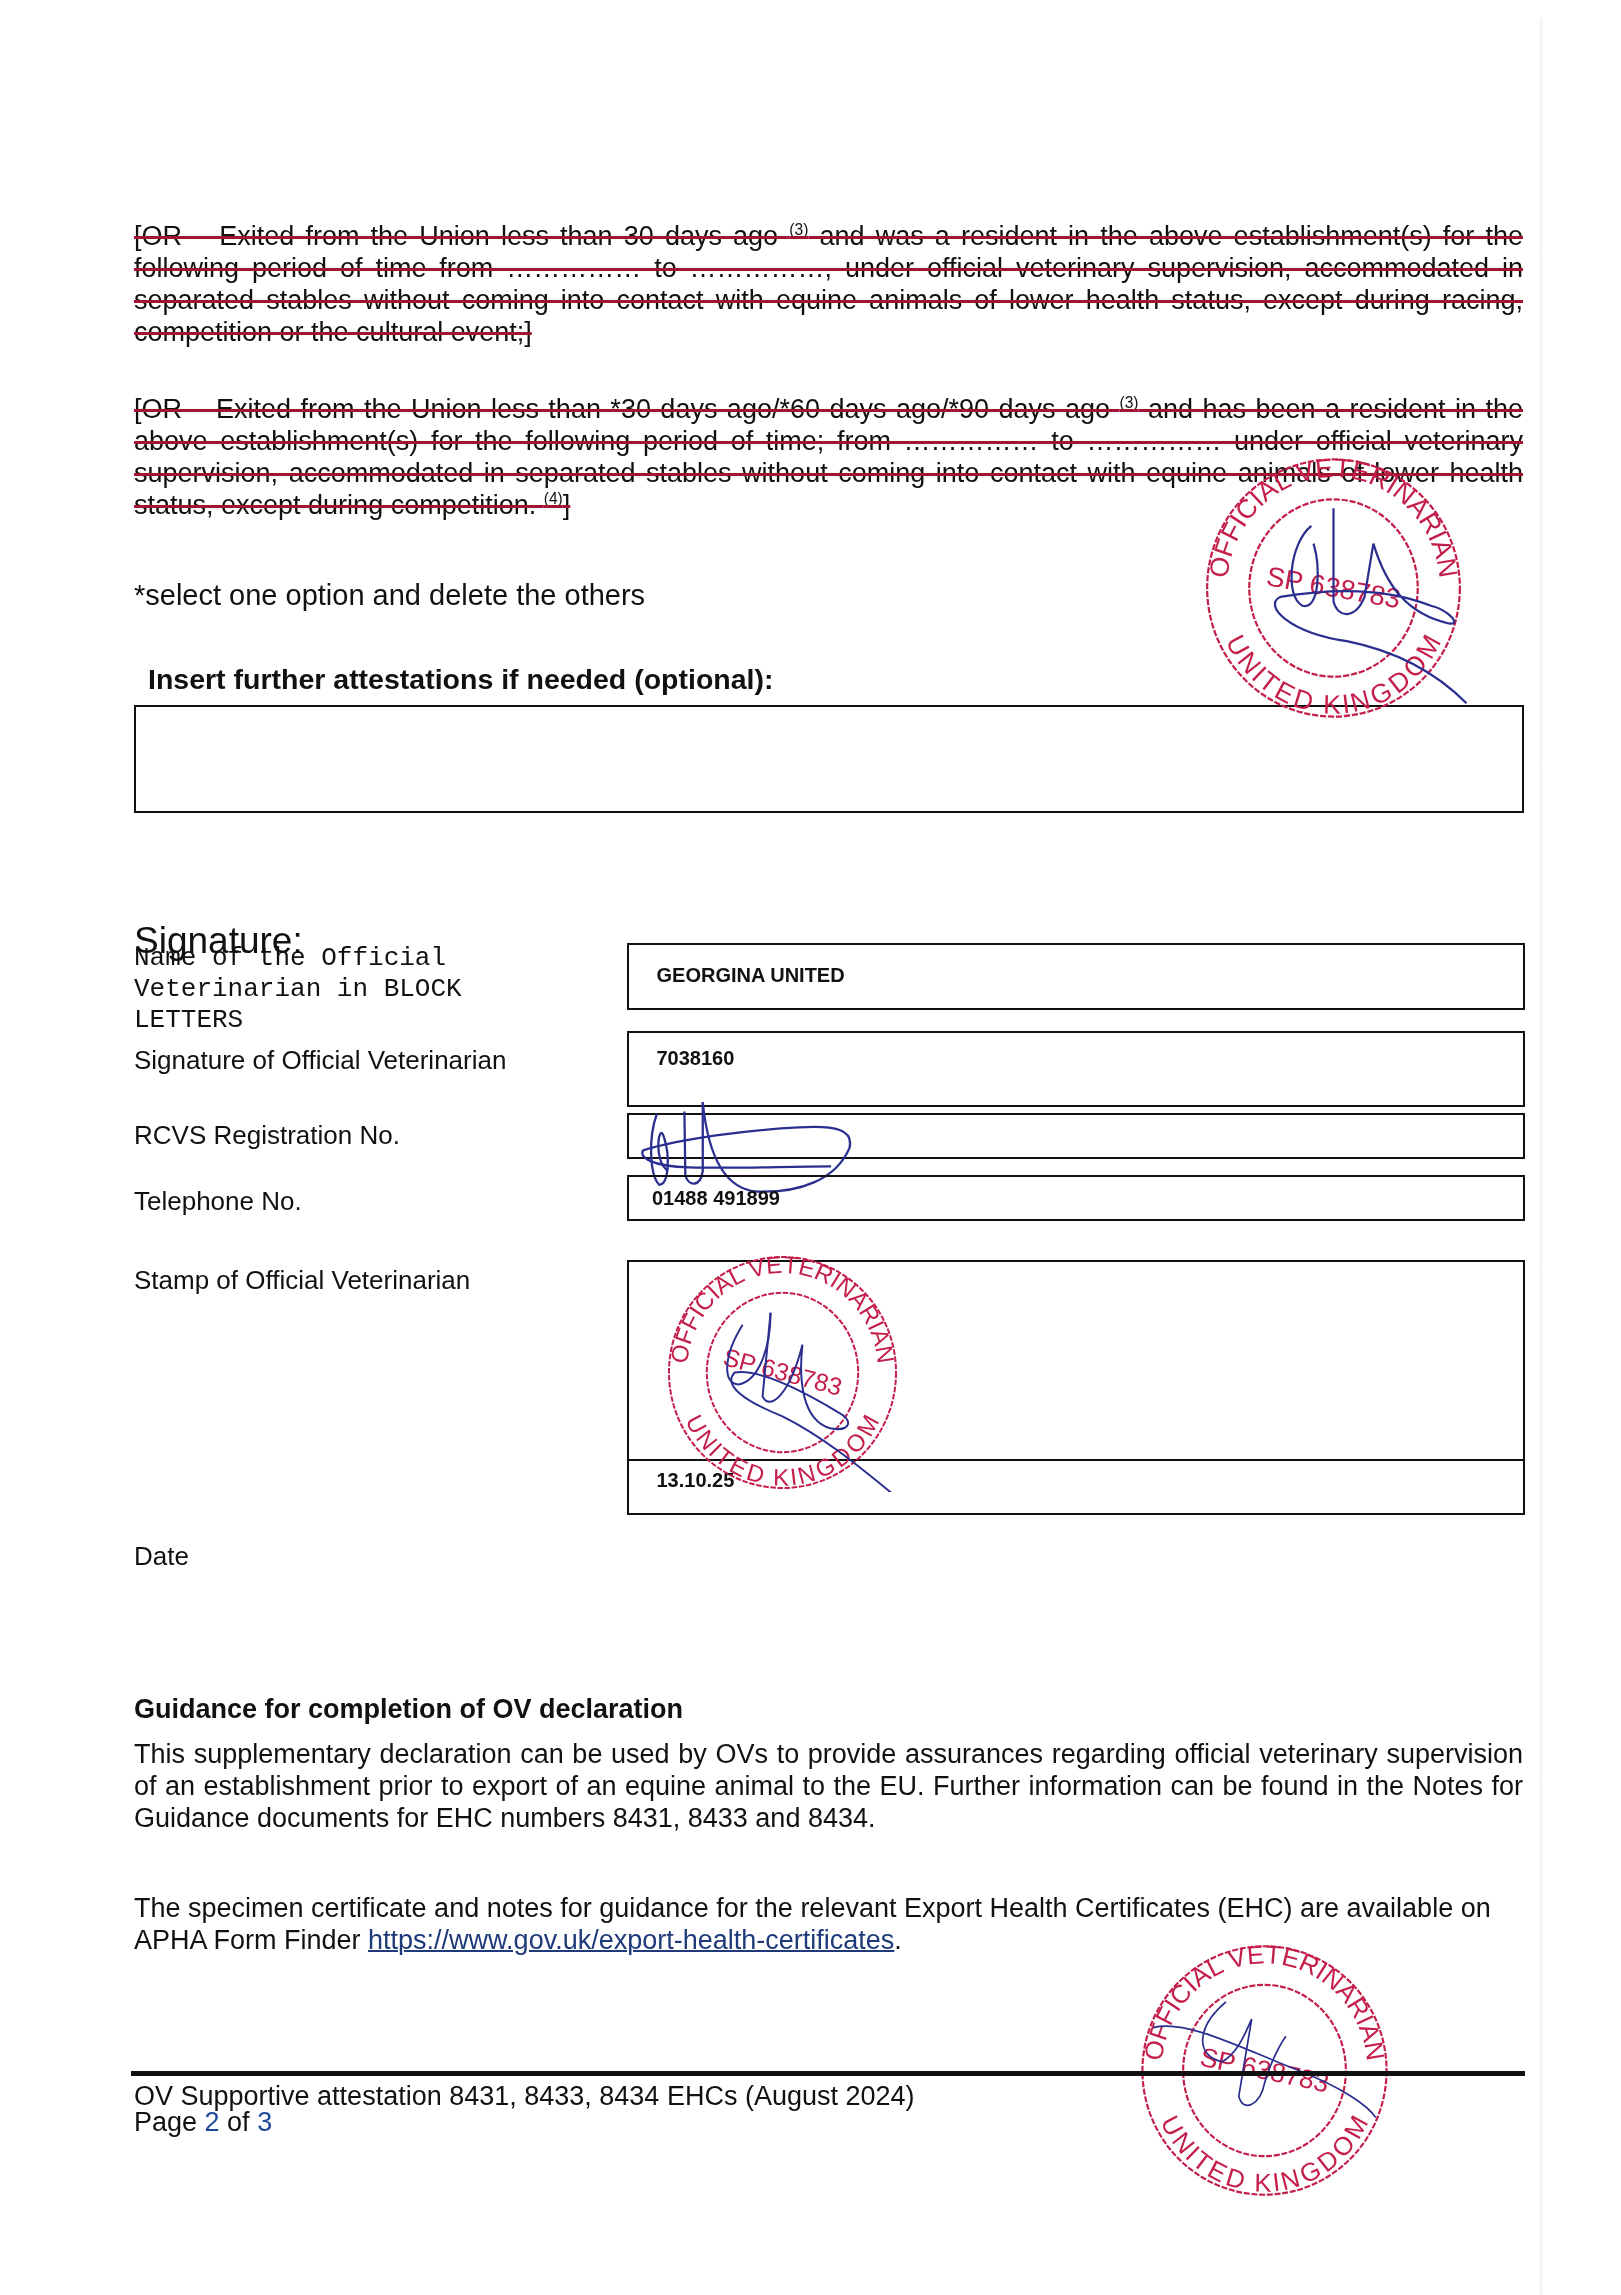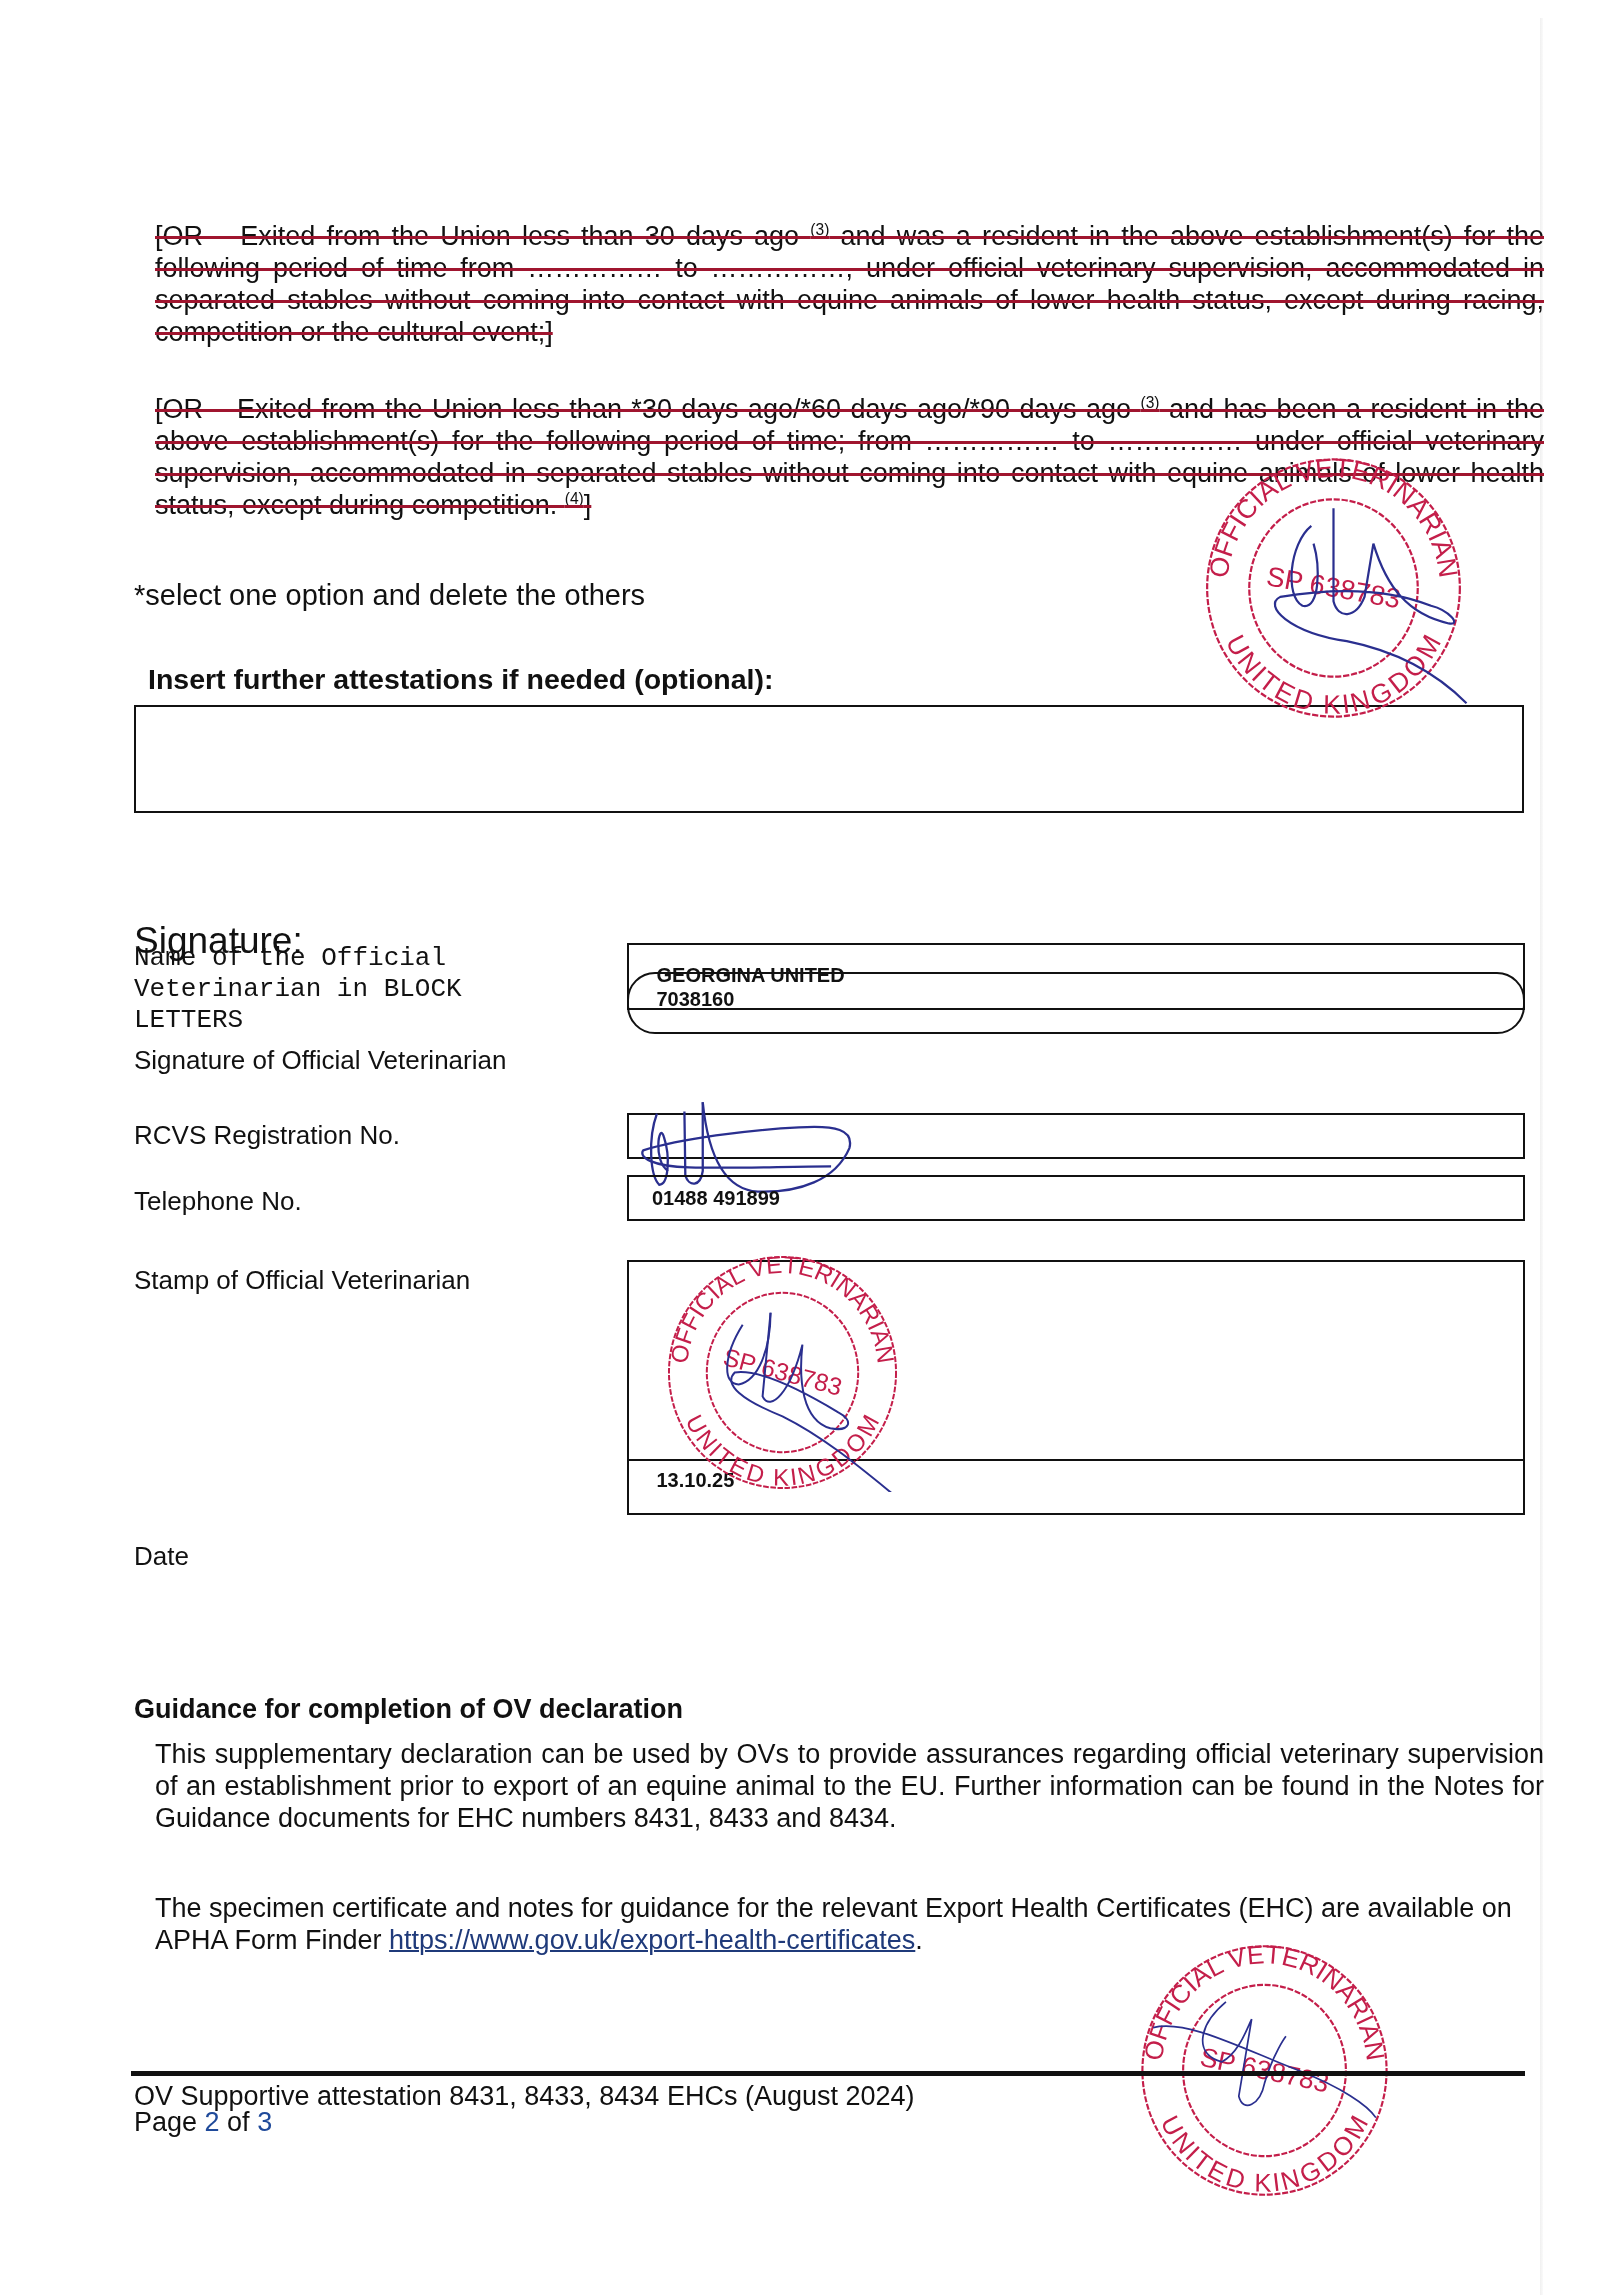--- a/index.html
+++ b/index.html
@@ -6,21 +6,21 @@
     body {
       width: 1622px; height: 2295px; position: relative; overflow: hidden;
       font-family: "Liberation Sans", sans-serif; color: #111;
     }
     .page-edge {
       position: absolute; left: 1540px; top: 18.4px; width: 2.8px; height: 2277px;
       background: linear-gradient(to right, #f0f0f0, #fafafa);
     }
     .para {
       position: absolute; left: 134px; width: 1389px;
-      font-size: 27px; line-height: 32px; text-align: justify; margin-left: 21px;
+      font-size: 27px; line-height: 32px; text-align: justify;
     }
     .struck {
       text-decoration: line-through; text-decoration-color: #a0152f;
       text-decoration-thickness: 3.2px;
     }
     sup { font-size: 15.6px; line-height: 0; vertical-align: 10px; }
     .note { position: absolute; left: 134px; font-size: 29px; }
     .attest-heading {
       position: absolute; left: 148px; top: 663px; font-size: 28.5px; font-weight: bold;
     }
@@ -63,21 +63,21 @@
 <div class="attest-box"></div>
 
 <div class="sig-heading">Signature:</div>
 
 <div class="row-label" style="top:943px;font-family:Liberation Mono, monospace;">Name of the Official Veterinarian in BLOCK LETTERS</div>
 <div class="field-box" style="top:943px; height:67px;">
   <span class="field-value" style="top:19px;">GEORGINA UNITED</span>
 </div>
 
 <div class="row-label" style="top:1045px;">Signature of Official Veterinarian</div>
-<div class="field-box" style="top:972px; height:62px;border-radius:28px;">
+<div class="field-box" style="top:1031px; height:76px;">
   <span class="field-value" style="top:13.8px;">7038160</span>
 </div>
 
 <div class="row-label" style="top:1120px;">RCVS Registration No.</div>
 <div class="field-box" style="top:1113px; height:46px;">
   <span class="field-value" style="top:9.2px;"></span>
 </div>
 <svg class="stamp" style="left:634px; top:1093px;" width="275" height="101" viewBox="0 0 600 220">
   <g fill="none" stroke="#2a2f8f" stroke-width="5">
     <path d="M50 45 C30 100 35 180 55 200 C75 200 80 140 65 95 C55 60 40 150 75 170"></path>

